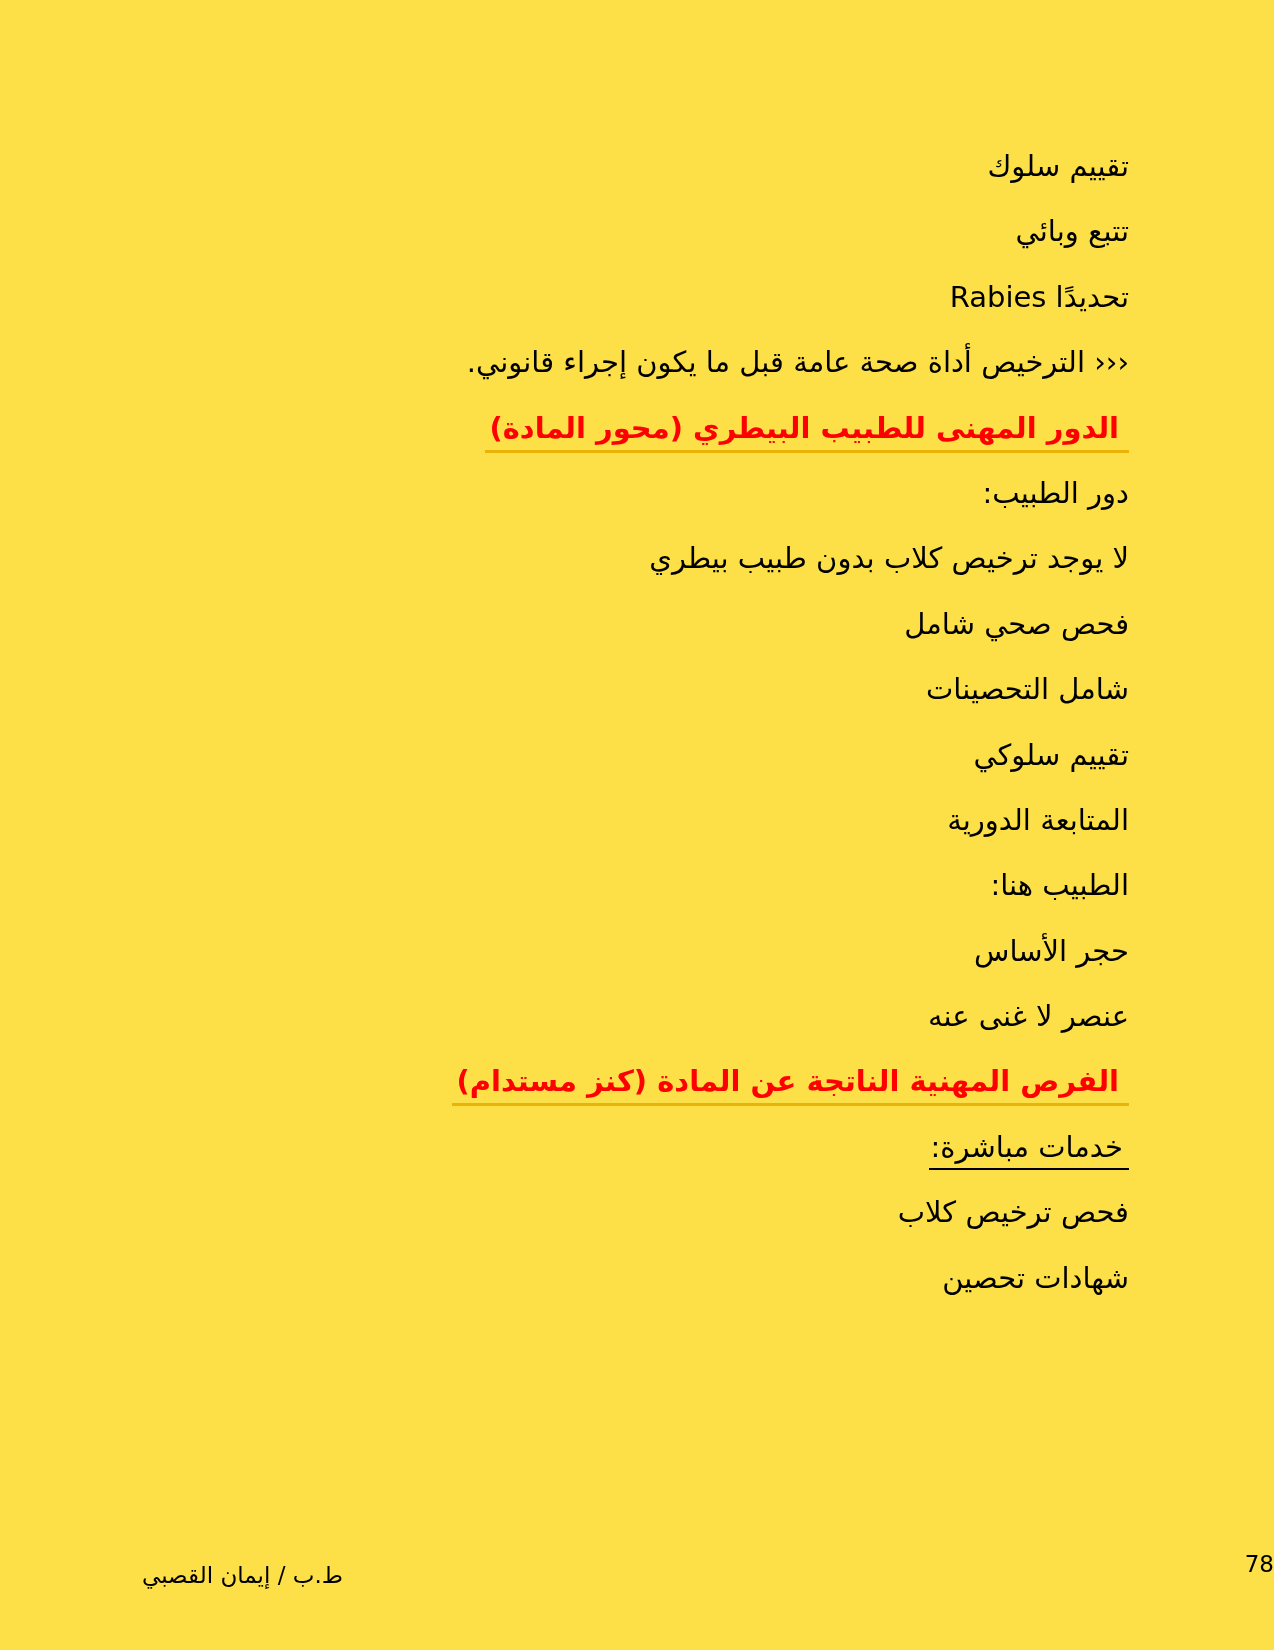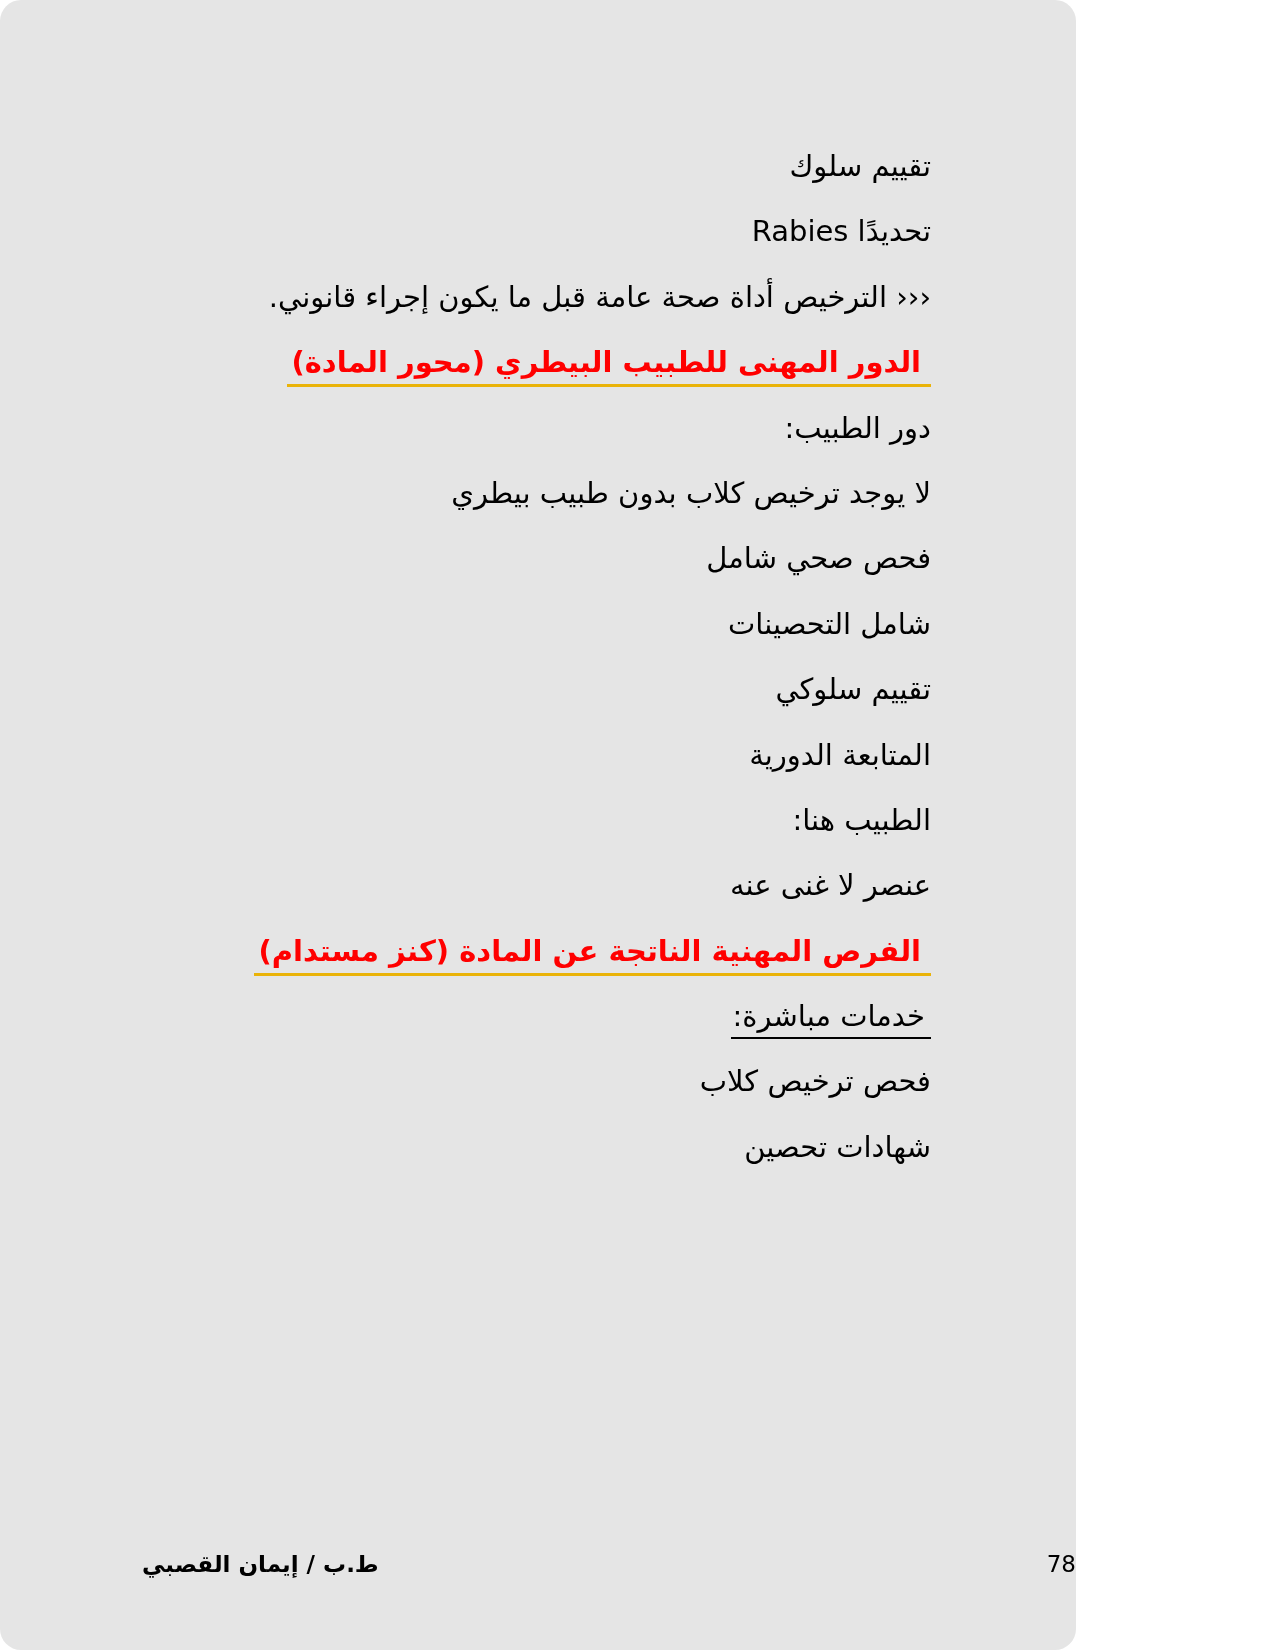--- a/index.html
+++ b/index.html
@@ -2,27 +2,26 @@
 <html lang="ar"><head>
 <meta charset="utf-8">
 <style>
   html, body {
     margin: 0;
     padding: 0;
     background: #ffffff;
   }
   .page {
     position: relative;
-    width: 1076px;
+    width: 1274px;
     height: 1650px;
-    background: #e5e5e5;
+    background: #fde047;
     overflow: hidden;
     font-family: "DejaVu Sans", sans-serif;
     color: #000000;
-    border-radius: 21px;
   }
   .content {
     position: absolute;
     top: 134px;
     right: 145px;
     left: 145px;
     direction: rtl;
     text-align: right;
     font-size: 29px;
   }
@@ -50,42 +49,43 @@
     height: 30px;
     font-size: 23px;
   }
   .footer-page {
     display: block;
     text-align: right;
   }
   .footer-author {
     position: absolute;
     left: 142px;
-    top: 0;
+    top: 11px;
     direction: rtl;
-    font-weight: bold;
   }
 </style>
 </head>
 <body>
 
 <div class="page">
 
   <div class="content">
     <p>تقييم سلوك</p>
+    <p>تتبع وبائي</p>
     <p>تحديدًا Rabies</p>
     <p>‹‹‹ الترخيص أداة صحة عامة قبل ما يكون إجراء قانوني.</p>
     <p><span class="hl-red">الدور المهنى للطبيب البيطري (محور المادة)</span></p>
     <p>دور الطبيب:</p>
     <p>لا يوجد ترخيص كلاب بدون طبيب بيطري</p>
     <p>فحص صحي شامل</p>
     <p>شامل التحصينات</p>
     <p>تقييم سلوكي</p>
     <p>المتابعة الدورية</p>
     <p>الطبيب هنا:</p>
+    <p>حجر الأساس</p>
     <p>عنصر لا غنى عنه</p>
     <p><span class="hl-red">الفرص المهنية الناتجة عن المادة (كنز مستدام)</span></p>
     <p><span class="ul-black">خدمات مباشرة:</span></p>
     <p>فحص ترخيص كلاب</p>
     <p>شهادات تحصين</p>
   </div>
 
   <div class="footer">
     <span class="footer-page">78</span>
     <span class="footer-author">ط.ب / إيمان القصبي</span>

